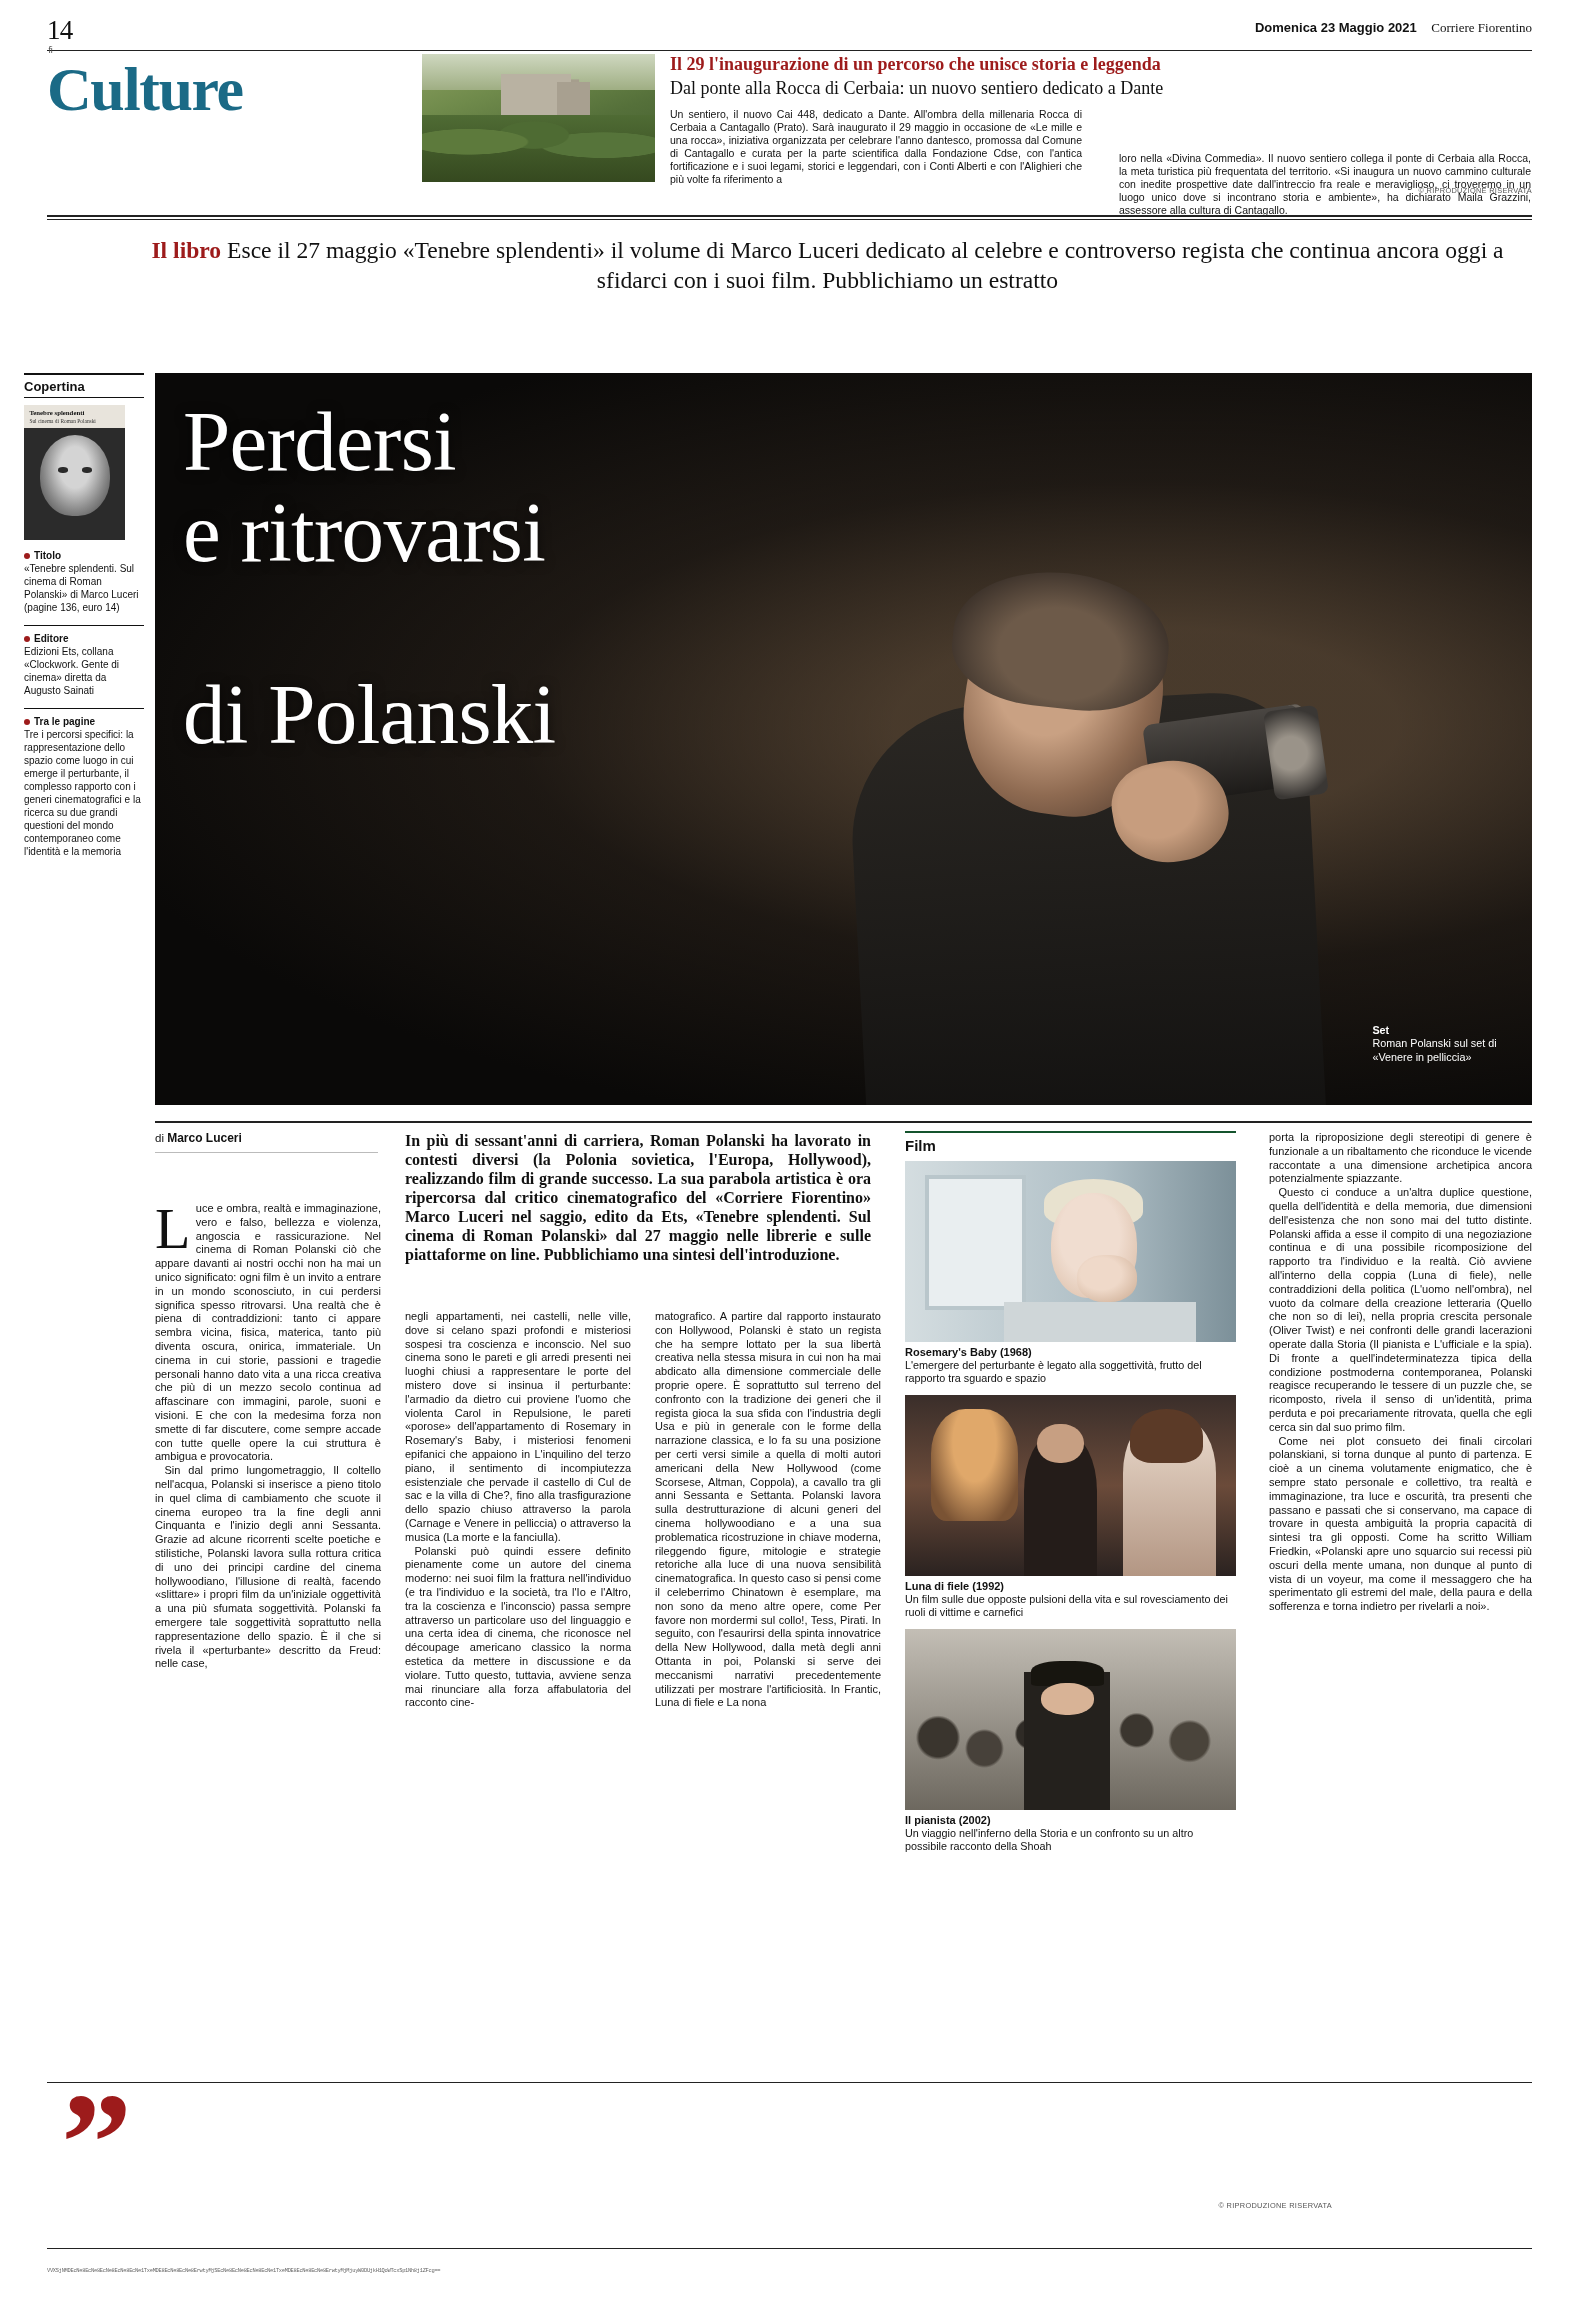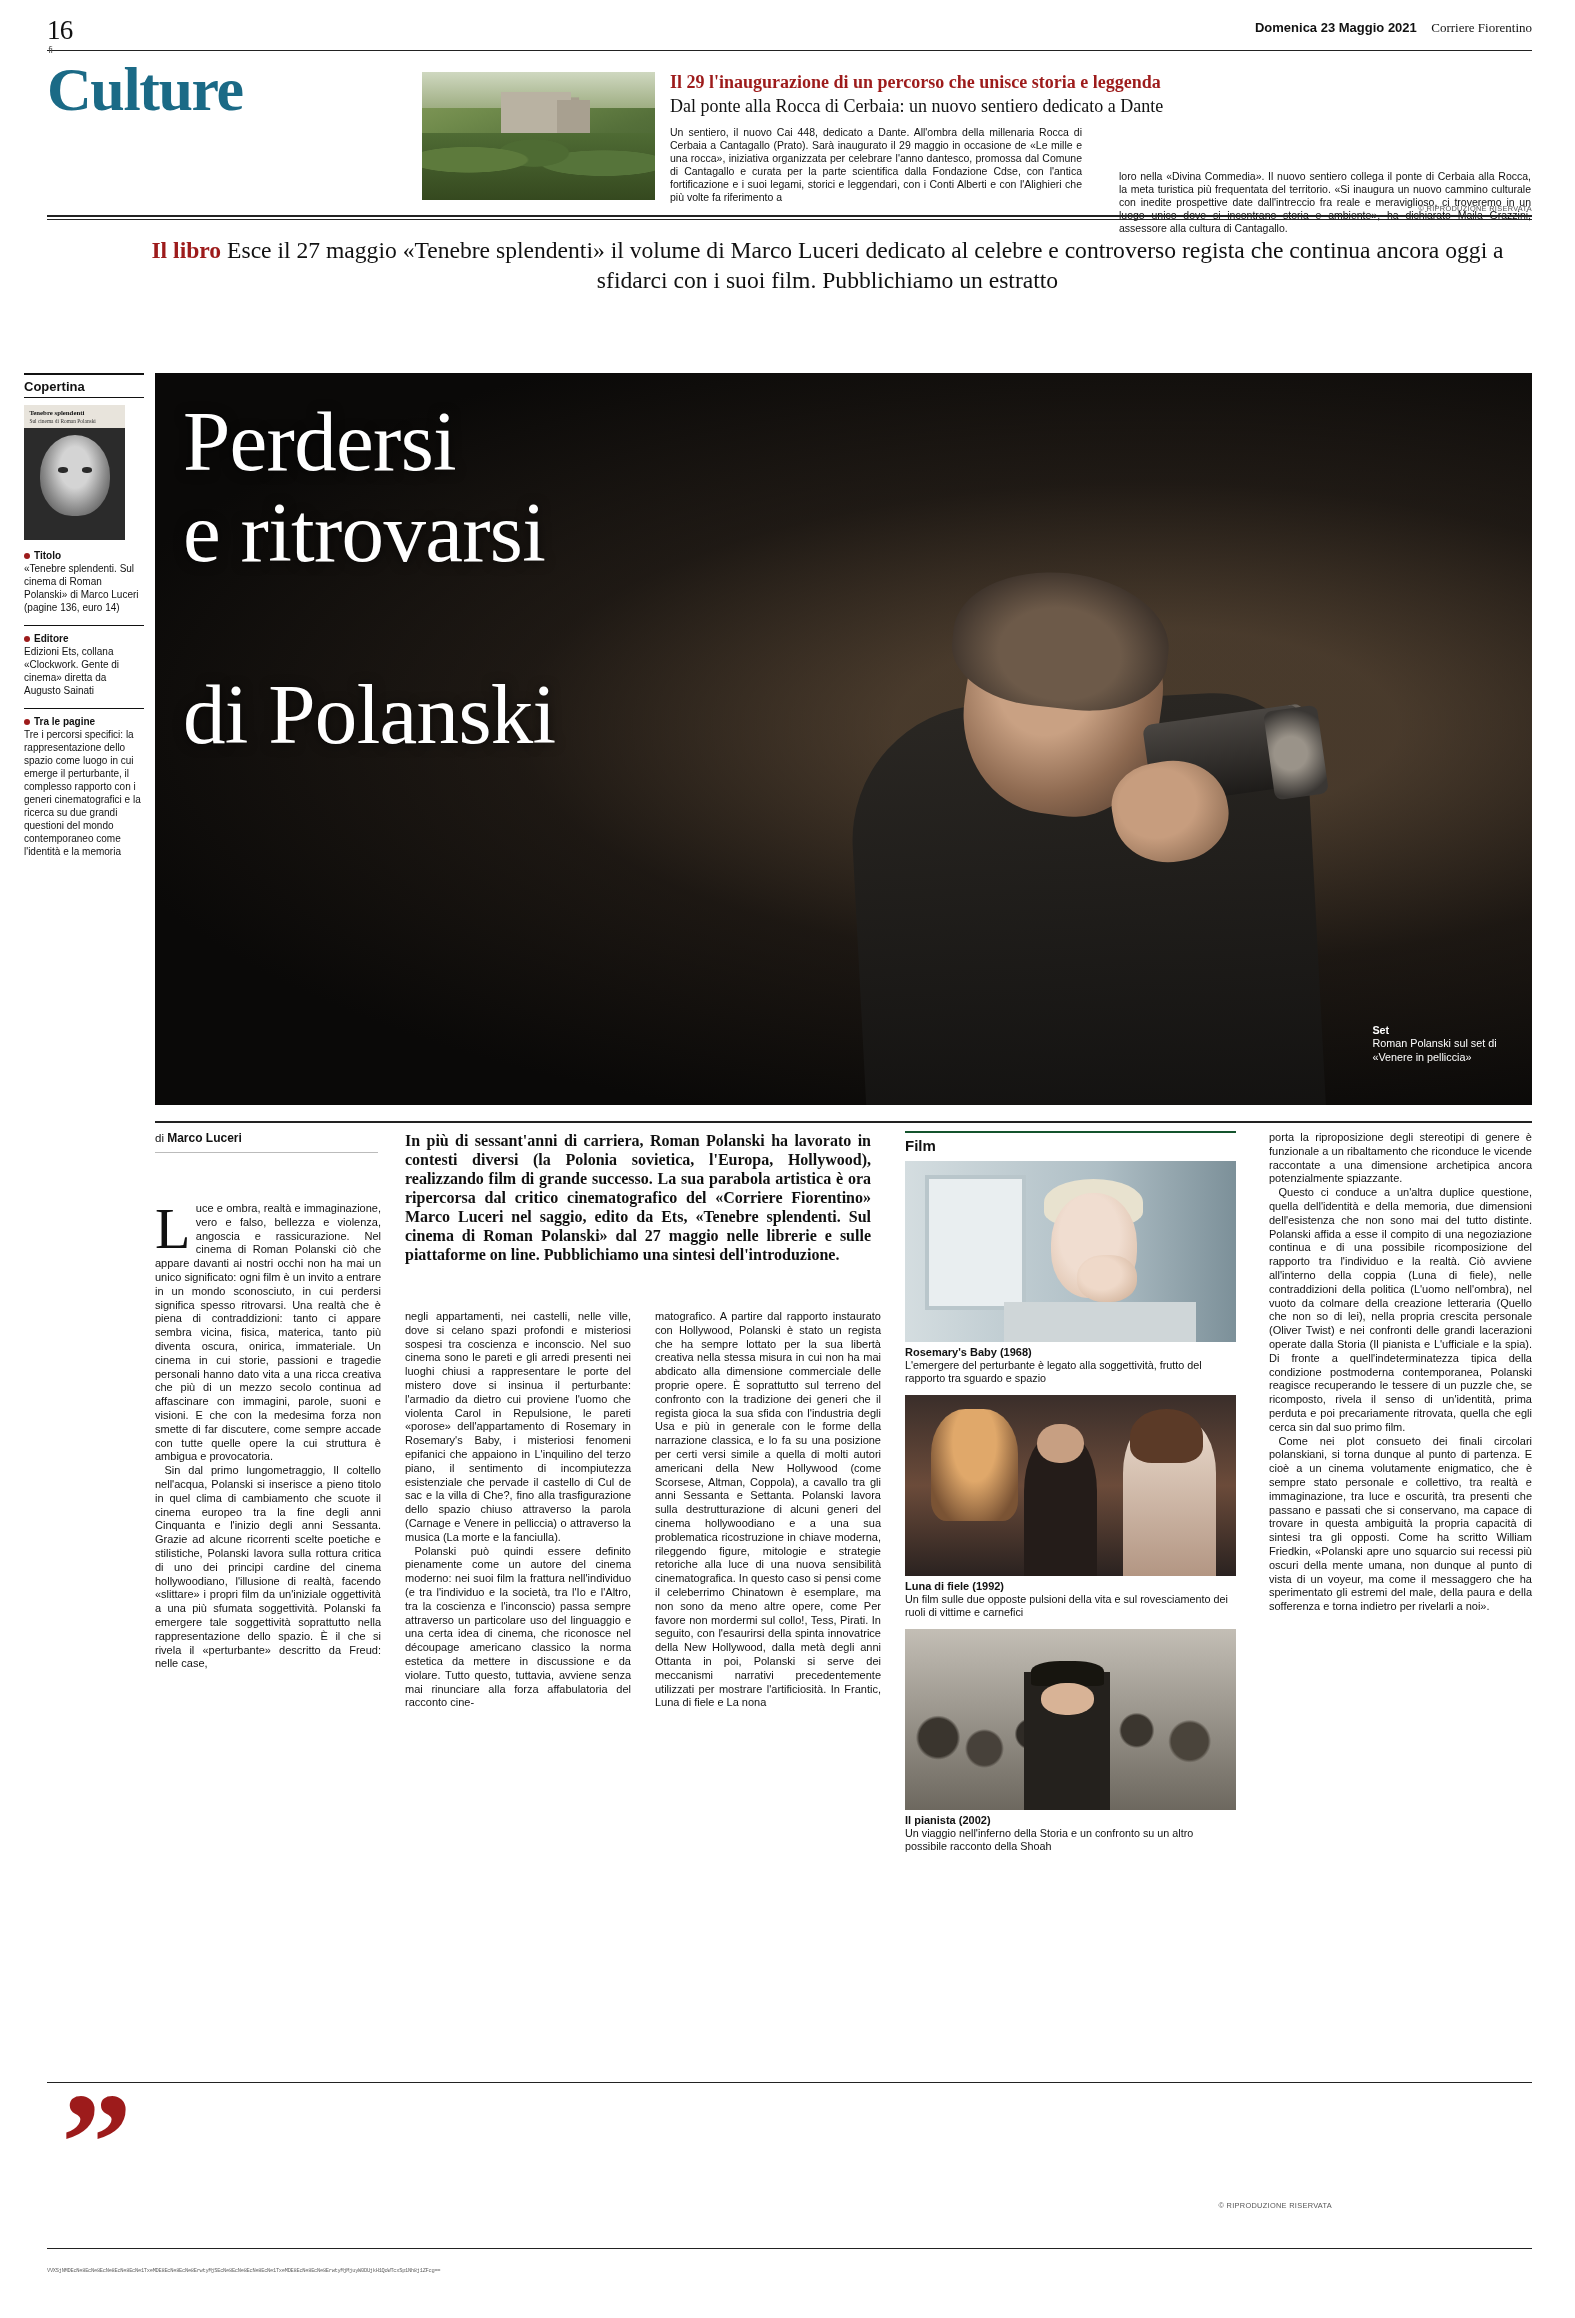--- a/index.html
+++ b/index.html
@@ -67,21 +67,21 @@
     font-size: 62px;
     line-height: 62px;
     font-weight: bold;
     color: #1b6a86;
     letter-spacing: -1.4px;
   }
 
   
   .topnews {
     position: absolute;
-    left: 422px; top: 72px; width: 1110px; height: 145px;
+    left: 422px; top: 54px; width: 1110px; height: 145px;
   }
   .topnews-photo {
     position: absolute;
     left: 0; top: 0;
     width: 233px; height: 128px;
     background: linear-gradient(160deg,#8ba05f 0%, #6f8a4b 30%, #55703a 60%, #3f5a2c 100%);
     overflow: hidden;
   }
   .topnews-photo .sky {
     position:absolute; left:0; top:0; width:100%; height:28%;
@@ -442,21 +442,21 @@
     overflow: hidden;
     white-space: nowrap;
   }
 </style>
 </head>
 <body>
 
 <div class="page">
 
   <div class="topbar">
-    <div class="folio">16</div>
+    <div class="folio">14</div>
     <div class="folio-sub">fi</div>
     <div class="top-right">
       <span class="bold">Domenica 23 Maggio 2021</span>
       &nbsp;&nbsp;
       <span class="paper">Corriere Fiorentino</span>
     </div>
   </div>
 
   <div class="masthead">
     <div class="title">Culture</div>

